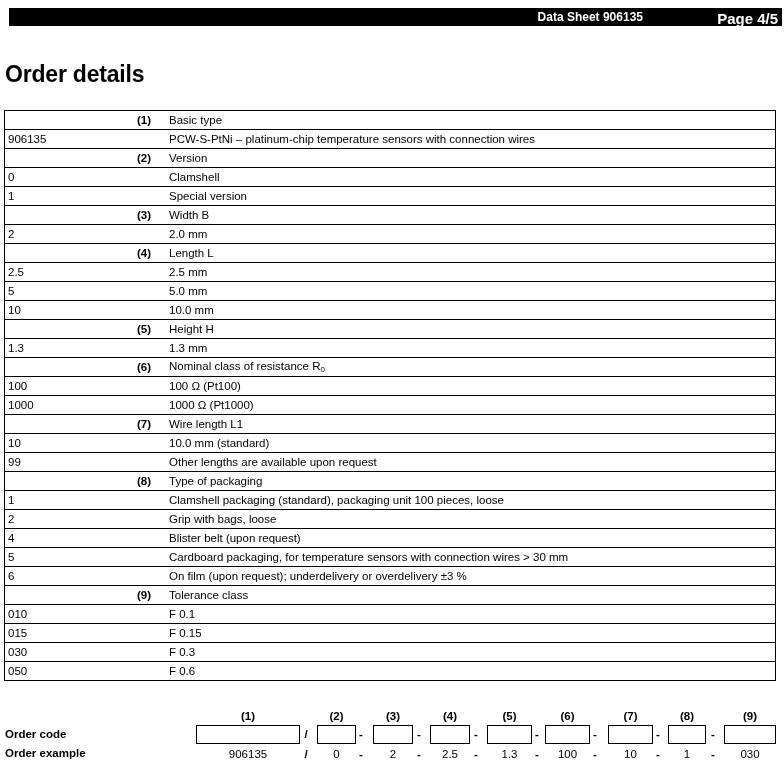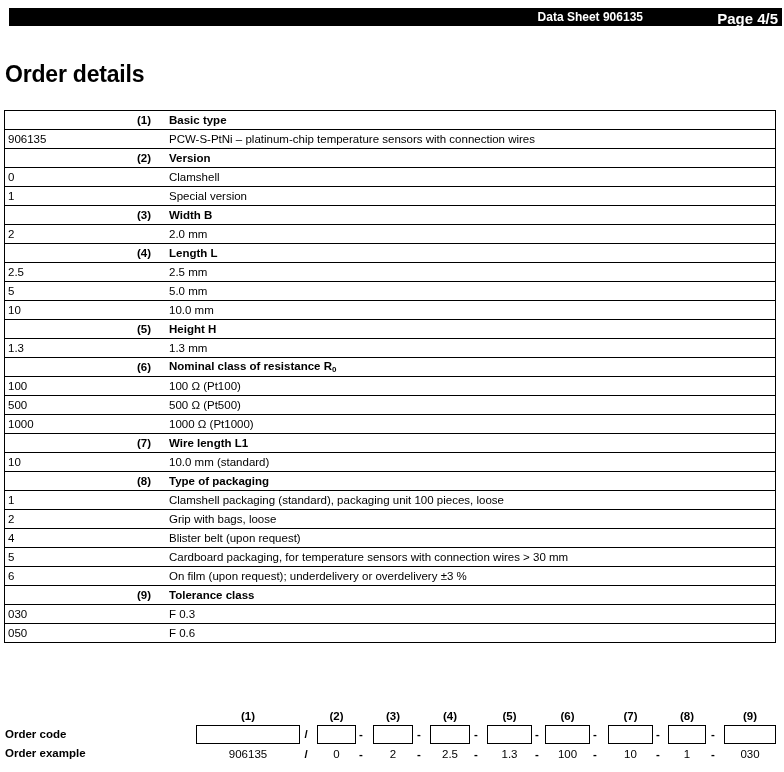--- a/index.html
+++ b/index.html
@@ -9,21 +9,21 @@
   .topbar .doc { position: absolute; right: 139px; top: 2px; color: #fff; font-weight: bold; font-size: 12px; }
   .topbar .page { position: absolute; right: 4px; top: 2px; color: #fff; font-weight: bold; font-size: 15px; }
   h1 { position: absolute; left: 5px; top: 61px; margin: 0; font-size: 23px; font-weight: bold; letter-spacing: -0.2px; }
   table.details { position: absolute; left: 4px; top: 110px; width: 772px; border-collapse: collapse;
                   border: 1.5px solid #000; font-size: 11.5px; }
   table.details td { height: 18px; padding: 0 0 0 3px; border-top: 1px solid #000; vertical-align: middle; white-space: nowrap; }
   table.details tr:first-child td { border-top: none; }
   td.code { width: 110px; }
   td.num { width: 30px; text-align: right; font-weight: bold; padding-right: 15px !important; }
   td.desc { }
-  tr.section td.desc { font-weight: bold; }
+  tr.section td.desc { font-weight: normal; }
   sub { font-size: 8px; vertical-align: -2px; }
   .order { position: absolute; left: 0; top: 708px; width: 784px; height: 64px; font-size: 11.5px; }
   .order .label { position: absolute; left: 5px; font-weight: bold; }
   .order .lbl-code { top: 20px; }
   .order .lbl-ex { top: 39px; }
   .ocol { position: absolute; top: 0; text-align: center; }
   .ocol .idx { position: absolute; left: 0; right: 0; top: 2px; font-weight: bold; }
   .ocol .box { position: absolute; left: 0; right: 0; top: 17px; height: 19px; border: 1px solid #000; box-sizing: border-box; }
   .ocol .ex { position: absolute; left: 0; right: 0; top: 40px; }
   .sep { position: absolute; width: 10px; text-align: center; font-weight: bold; }
@@ -111,39 +111,39 @@
         <td class="code"></td>
         <td class="num">(6)</td>
         <td class="desc"><span>Nominal class of resistance R</span><sub>0</sub></td>
       </tr>
       <tr>
         <td class="code">100</td>
         <td class="num"></td>
         <td class="desc">100 Ω (Pt100)</td>
       </tr>
       <tr>
-        <td class="code">500</td>
-        <td class="num"></td>
-        <td class="desc">500 Ω (Pt500)</td>
-      </tr>
-      <tr>
         <td class="code">1000</td>
         <td class="num"></td>
         <td class="desc">1000 Ω (Pt1000)</td>
       </tr>
       <tr class="section">
         <td class="code"></td>
         <td class="num">(7)</td>
         <td class="desc"><span>Wire length L1</span></td>
       </tr>
       <tr>
         <td class="code">10</td>
         <td class="num"></td>
         <td class="desc">10.0 mm (standard)</td>
       </tr>
+      <tr>
+        <td class="code">99</td>
+        <td class="num"></td>
+        <td class="desc">Other lengths are available upon request</td>
+      </tr>
       <tr class="section">
         <td class="code"></td>
         <td class="num">(8)</td>
         <td class="desc"><span>Type of packaging</span></td>
       </tr>
       <tr>
         <td class="code">1</td>
         <td class="num"></td>
         <td class="desc">Clamshell packaging (standard), packaging unit 100 pieces, loose</td>
       </tr>
@@ -164,20 +164,30 @@
       </tr>
       <tr>
         <td class="code">6</td>
         <td class="num"></td>
         <td class="desc">On film (upon request); underdelivery or overdelivery ±3 %</td>
       </tr>
       <tr class="section">
         <td class="code"></td>
         <td class="num">(9)</td>
         <td class="desc"><span>Tolerance class</span></td>
+      </tr>
+      <tr>
+        <td class="code">010</td>
+        <td class="num"></td>
+        <td class="desc">F 0.1</td>
+      </tr>
+      <tr>
+        <td class="code">015</td>
+        <td class="num"></td>
+        <td class="desc">F 0.15</td>
       </tr>
       <tr>
         <td class="code">030</td>
         <td class="num"></td>
         <td class="desc">F 0.3</td>
       </tr>
       <tr>
         <td class="code">050</td>
         <td class="num"></td>
         <td class="desc">F 0.6</td>

